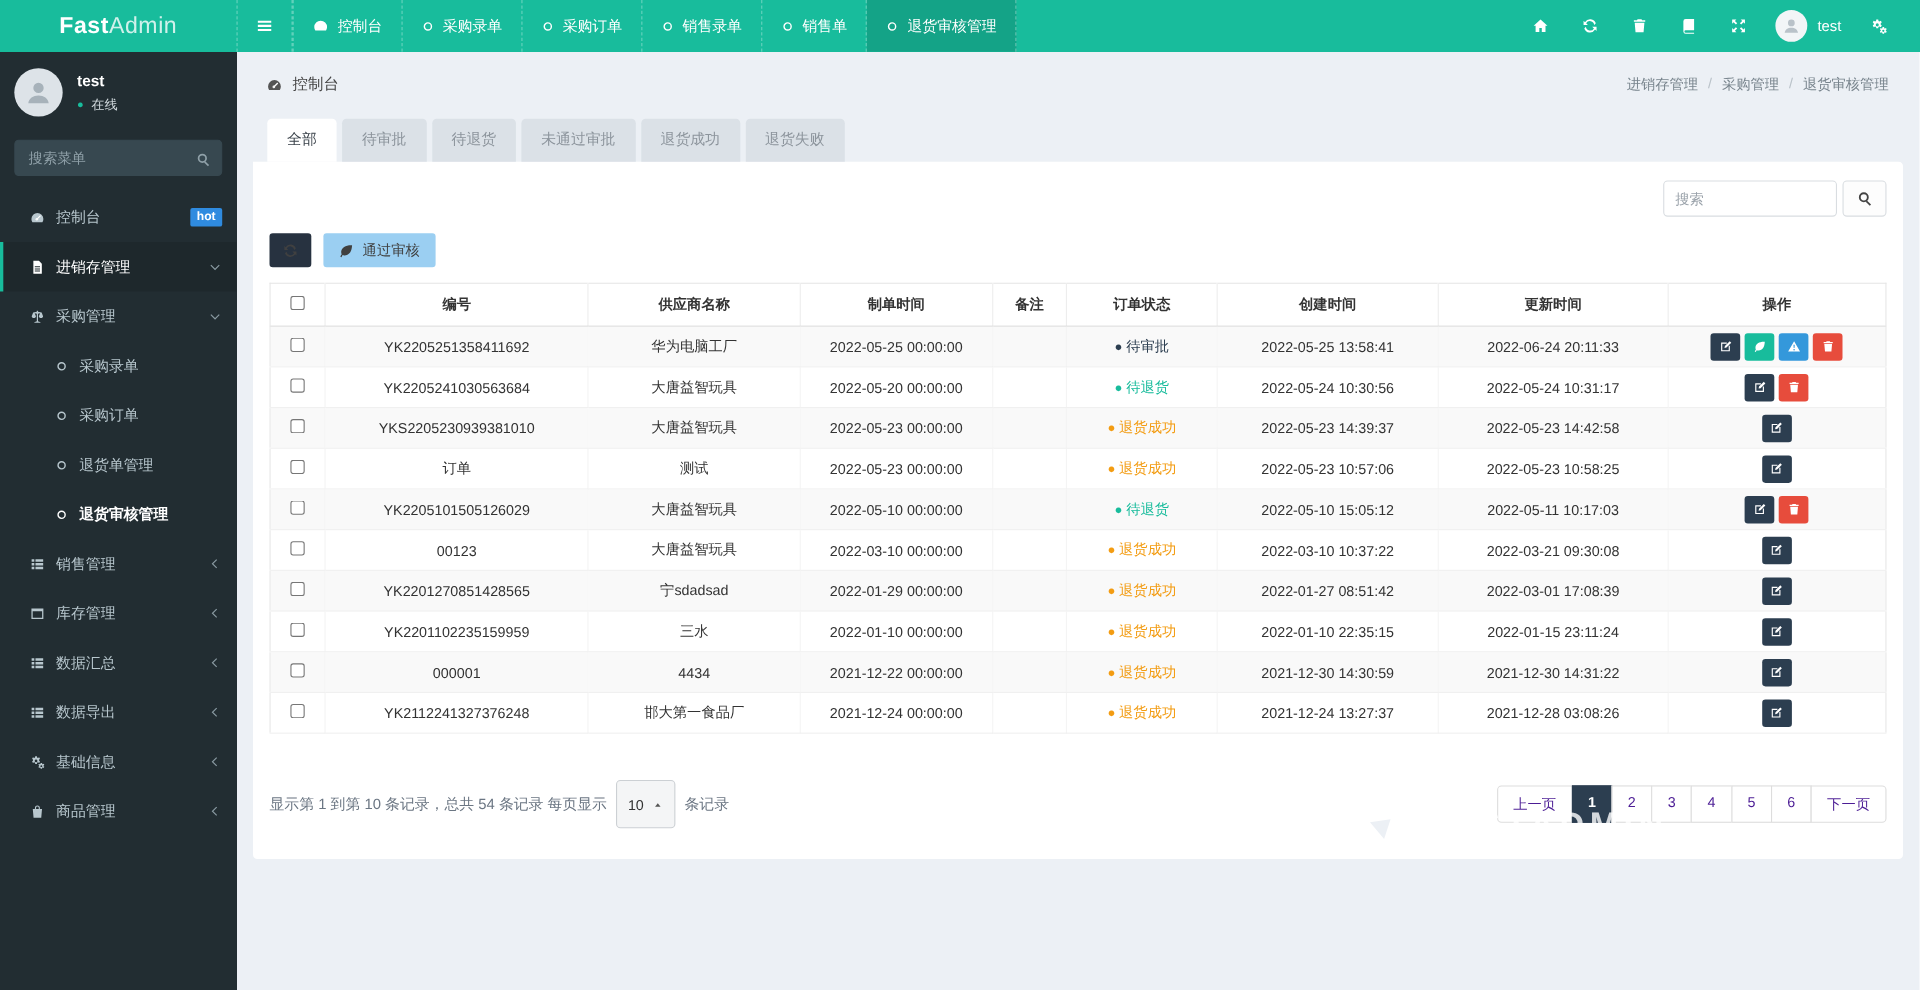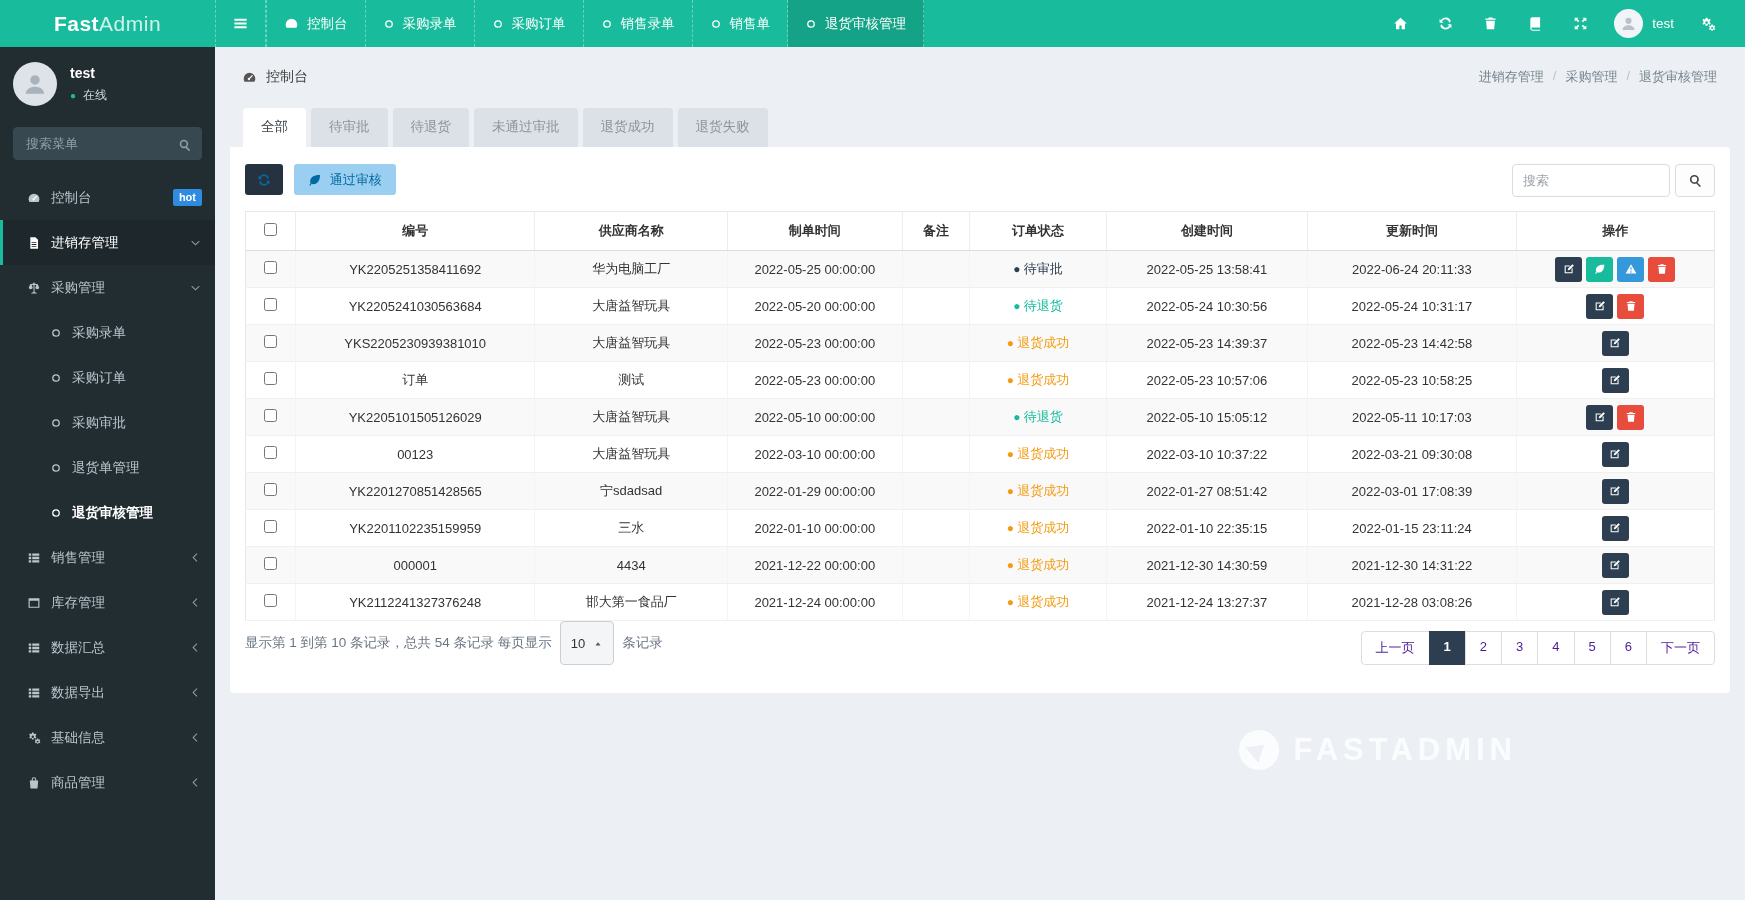--- a/index.html
+++ b/index.html
@@ -48,42 +48,42 @@
   .crumb { list-style:none; display:flex; gap:9px; color:#78848d; font-size:13px; padding-right:13px; }
   .crumb li.sep { color:#b9c1c8; }
   .crumb li.link { cursor:pointer; }
 
   .ftabs { display:flex; margin:22px 15px 0 28px; }
   .ftab { padding:10px 18px 11px; background:#dbe1e7; color:#8c949c; border-radius:4px 4px 0 0; margin-right:5px; font-size:13.5px; cursor:pointer; }
   .ftab.active { background:#fff; color:#3c444c; }
 
   .panel { background:#fff; margin:0 15px; padding:17px 15px 28px; border-radius:0 4px 4px 4px; }
   .toolbar { display:flex; justify-content:space-between; align-items:flex-start; }
-  .btn { border:none; border-radius:3px; cursor:pointer; display:inline-flex; align-items:center; gap:8px; color:#0369a1; font-size:13px; font-family:inherit; }
+  .btn { border:none; border-radius:3px; cursor:pointer; display:inline-flex; align-items:center; gap:8px; color:#404040; font-size:13px; font-family:inherit;margin-top:48px; }
   .btn-refresh { background:#273240; width:38px; height:31px; justify-content:center; margin-right:7px; }
   .btn-approve { background:#9bcff2; height:31px; padding:0 14px; }
   .tsearch { display:flex; gap:5px; }
   .tsearch input { width:158px; height:33px; border:1px solid #d9dde1; border-radius:4px; padding:0 10px; font-size:13px; color:#555; outline:none; font-family:inherit; }
   .tsearch input::placeholder { color:#9aa2aa; }
   .sbtn { width:40px; height:33px; background:#fdfdfd; border:1px solid #d9dde1; border-radius:4px; color:#444; cursor:pointer; display:flex; align-items:center; justify-content:center; }
 
   table { width:100%; border-collapse:collapse; table-layout:fixed; margin-top:14px; border:1px solid #e7e7e7; }
   thead th { height:39px; font-weight:700; font-size:13px; color:#333; border-bottom:1px solid #ddd; border-right:1px solid #ededed; text-align:center; cursor:pointer; background:#fff; }
   thead th:last-child, tbody td:last-child { border-right:none; }
   tbody td { height:37px; text-align:center; font-size:13px; color:#333; border-bottom:1px solid #f0f0f0; border-right:1px solid #f4f4f4; overflow:hidden; white-space:nowrap; }
   tbody tr:nth-child(odd) { background:#f9f9f9; }
   tbody tr:nth-child(even) { background:#fff; }
   .st::before { content:"● "; font-size:12px; }
   .st-dark { color:#2c3e50; }
   .st-teal { color:#18bc9c; }
   .st-orange { color:#f39c12; }
   .abtn { width:27px; height:25px; border:none; border-radius:3px; color:#fff; margin:0 2px; cursor:pointer; display:inline-flex; align-items:center; justify-content:center; vertical-align:middle; }
   .b-dark { background:#2c3e50; } .b-success { background:#18bc9c; } .b-info { background:#3498db; } .b-danger { background:#e74c3c; }
 
-  .tfoot { display:flex; justify-content:space-between; align-items:flex-end; }
+  .tfoot { display:flex; justify-content:space-between; align-items:center; margin-top:42px; }
   .finfo { color:#6b7683; font-size:13.5px; display:flex; align-items:center; }
   .psize { border:1px solid #ccd0d4; background:#f4f5f6; border-radius:4px; height:44px; padding:0 10px; font-size:13px; color:#333; display:inline-flex; align-items:center; gap:8px; cursor:pointer; margin:0 8px; font-family:inherit; }
   .psize .ic { color:#555; }
   .pager { list-style:none; display:flex; }
   .pager li { border:1px solid #ddd; margin-left:-1px; background:#fff; color:#4c1d95; padding:7px 14px; font-size:13px; cursor:pointer; }
   .pager li:first-child { border-radius:4px 0 0 4px; margin-left:0; }
   .pager li:last-child { border-radius:0 4px 4px 0; }
   .pager li.active { background:#2c3e50; border-color:#2c3e50; color:#fff; font-weight:700; }
 
   .watermark { position:absolute; right:228px; top:730px; display:flex; align-items:center; gap:14px; color:rgba(255,255,255,.8); pointer-events:none; }
@@ -293,28 +293,20 @@
         </svg>
         <span>采购录单</span>
       </li>
       <li class="l3">
         <svg class="ic" viewBox="0 0 16 16" width="12" height="12">
           <g fill="currentColor">
             <circle cx="8" cy="8" r="4.3" fill="none" stroke="currentColor" stroke-width="1.7"></circle>
           </g>
         </svg>
         <span>采购订单</span>
-      </li>
-      <li class="l3">
-        <svg class="ic" viewBox="0 0 16 16" width="12" height="12">
-          <g fill="currentColor">
-            <circle cx="8" cy="8" r="4.3" fill="none" stroke="currentColor" stroke-width="1.7"></circle>
-          </g>
-        </svg>
-        <span>采购审批</span>
       </li>
       <li class="l3">
         <svg class="ic" viewBox="0 0 16 16" width="12" height="12">
           <g fill="currentColor">
             <circle cx="8" cy="8" r="4.3" fill="none" stroke="currentColor" stroke-width="1.7"></circle>
           </g>
         </svg>
         <span>退货单管理</span>
       </li>
       <li class="l3 current">

